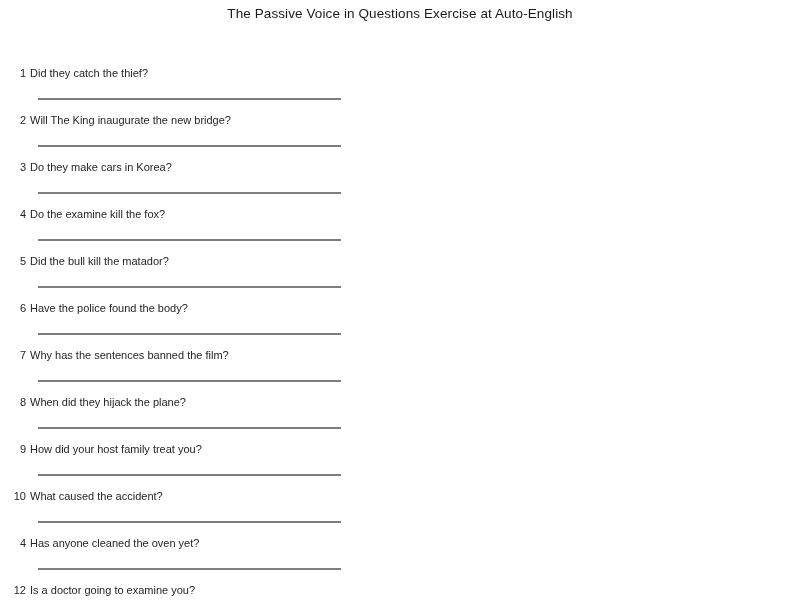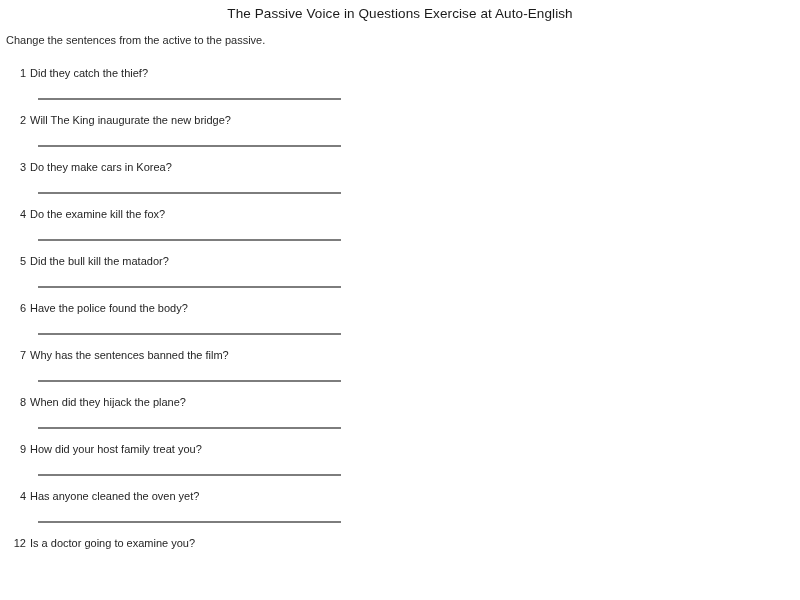--- a/index.html
+++ b/index.html
@@ -67,21 +67,20 @@
     border-top: 2px solid #7d7d7d;
   }
 </style>
 </head>
 <body>
 
 <div class="page">
 
   <div class="title">The Passive Voice in Questions Exercise at Auto-English</div>
 
-  <div class="instruction">Change the sentences from the active to the passive.</div>
 
   <div class="items">
 
     <div class="item">
       <div class="q-row">
         <span class="q-num">1</span>
         <span class="q-text">Did they catch the thief?</span>
       </div>
       <div class="answer-line"></div>
     </div>
@@ -143,20 +142,27 @@
     </div>
 
     <div class="item">
       <div class="q-row">
         <span class="q-num">9</span>
         <span class="q-text">How did your host family treat you?</span>
       </div>
       <div class="answer-line"></div>
     </div>
 
+    <div class="item">
+      <div class="q-row">
+        <span class="q-num">10</span>
+        <span class="q-text">What caused the accident?</span>
+      </div>
+      <div class="answer-line"></div>
+    </div>
 
     <div class="item">
       <div class="q-row">
         <span class="q-num">4</span>
         <span class="q-text">Has anyone cleaned the oven yet?</span>
       </div>
       <div class="answer-line"></div>
     </div>
 
     <div class="item">

